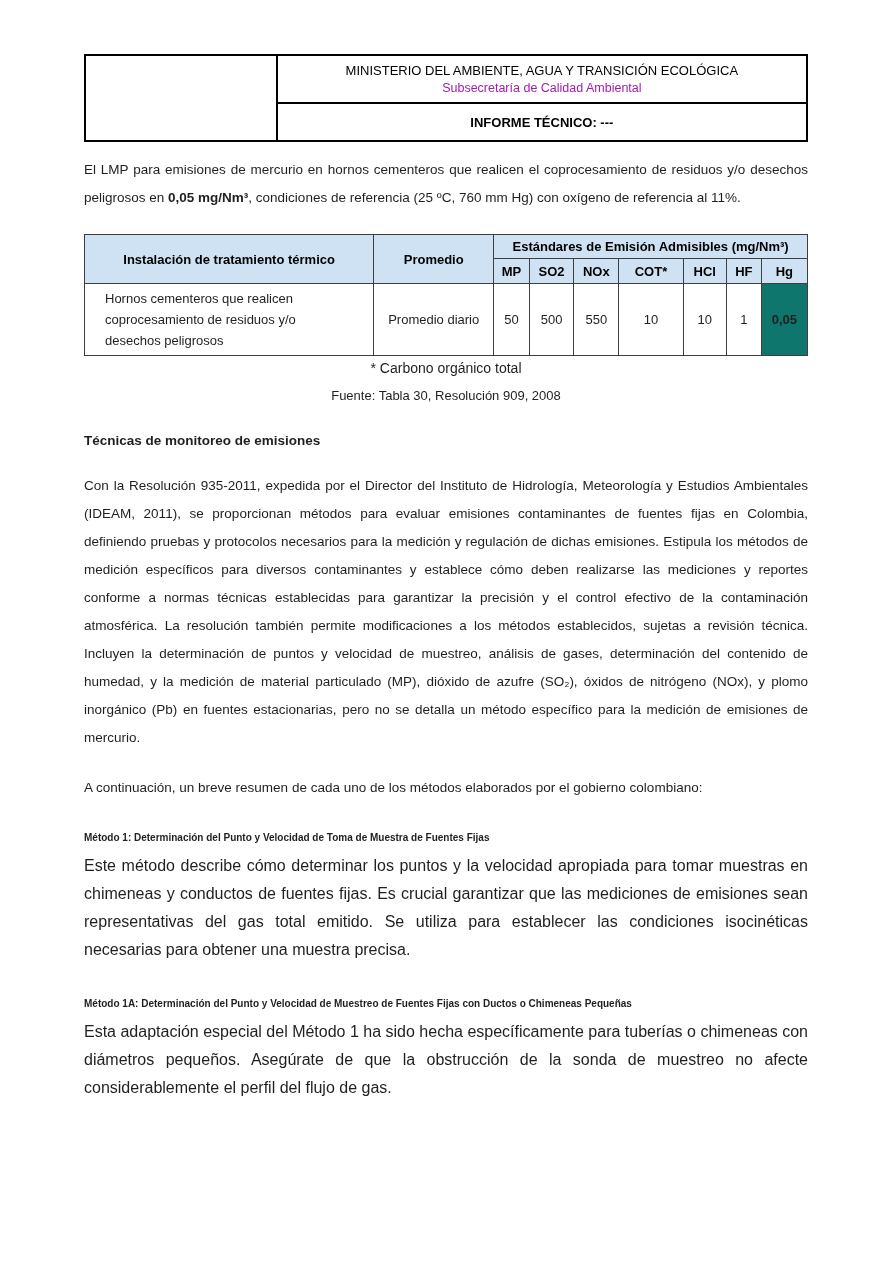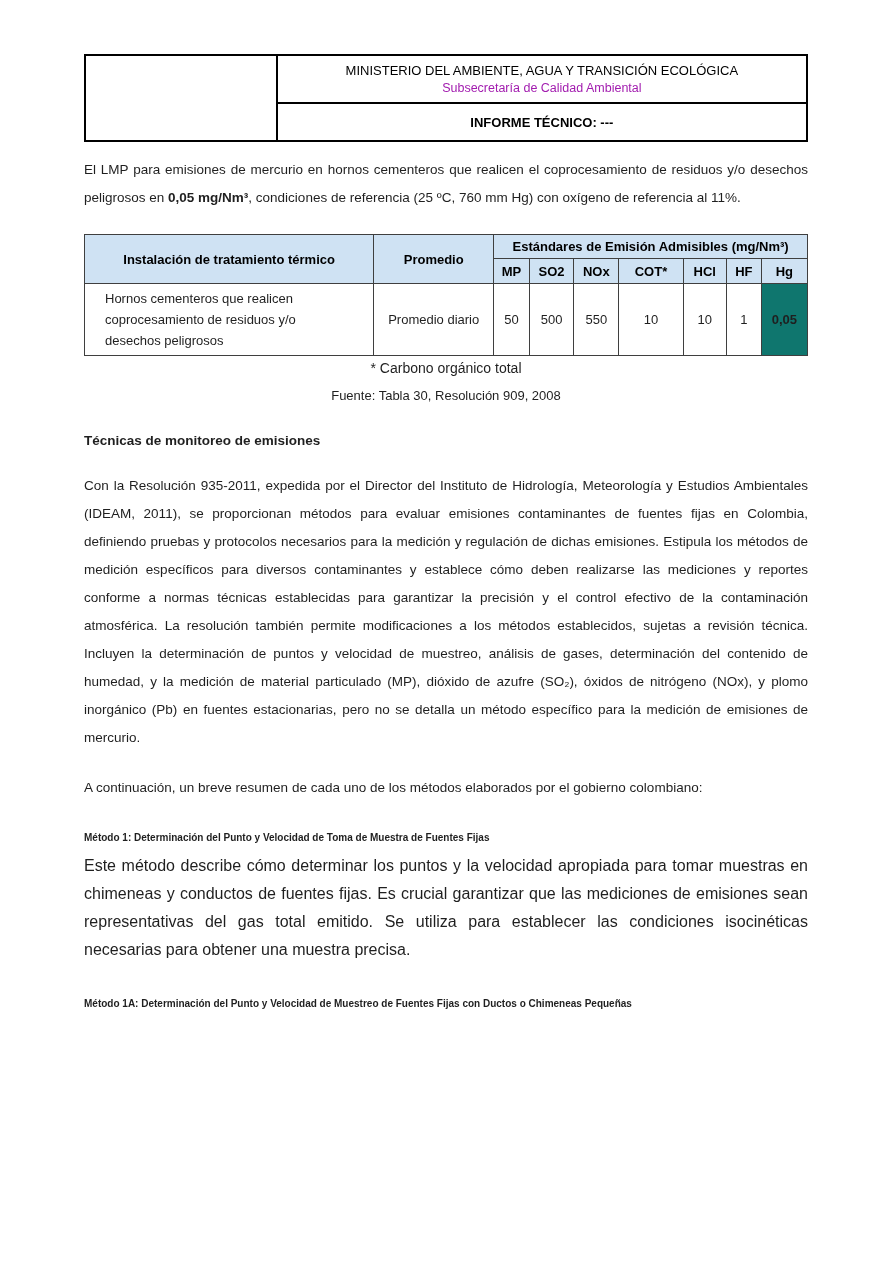--- a/index.html
+++ b/index.html
@@ -125,14 +125,15 @@
   <p class="source">Fuente: Tabla 30, Resolución 909, 2008</p>
 
   <h3 class="section-heading">Técnicas de monitoreo de emisiones</h3>
   <p class="body-text">Con la Resolución 935-2011, expedida por el Director del Instituto de Hidrología, Meteorología y Estudios Ambientales (IDEAM, 2011), se proporcionan métodos para evaluar emisiones contaminantes de fuentes fijas en Colombia, definiendo pruebas y protocolos necesarios para la medición y regulación de dichas emisiones. Estipula los métodos de medición específicos para diversos contaminantes y establece cómo deben realizarse las mediciones y reportes conforme a normas técnicas establecidas para garantizar la precisión y el control efectivo de la contaminación atmosférica. La resolución también permite modificaciones a los métodos establecidos, sujetas a revisión técnica. Incluyen la determinación de puntos y velocidad de muestreo, análisis de gases, determinación del contenido de humedad, y la medición de material particulado (MP), dióxido de azufre (SO₂), óxidos de nitrógeno (NOx), y plomo inorgánico (Pb) en fuentes estacionarias, pero no se detalla un método específico para la medición de emisiones de mercurio.</p>
   <p class="body-text">A continuación, un breve resumen de cada uno de los métodos elaborados por el gobierno colombiano:</p>
 
   <h4 class="method-heading">Método 1: Determinación del Punto y Velocidad de Toma de Muestra de Fuentes Fijas</h4>
   <p class="method-body">Este método describe cómo determinar los puntos y la velocidad apropiada para tomar muestras en chimeneas y conductos de fuentes fijas. Es crucial garantizar que las mediciones de emisiones sean representativas del gas total emitido. Se utiliza para establecer las condiciones isocinéticas necesarias para obtener una muestra precisa.</p>
 
   <h4 class="method-heading">Método 1A: Determinación del Punto y Velocidad de Muestreo de Fuentes Fijas con Ductos o Chimeneas Pequeñas</h4>
+  <p class="method-body">Esta adaptación especial del Método 1 ha sido hecha específicamente para tuberías o chimeneas con diámetros pequeños. Asegúrate de que la obstrucción de la sonda de muestreo no afecte considerablemente el perfil del flujo de gas.</p>
 
 </div>
 
 </body></html>

